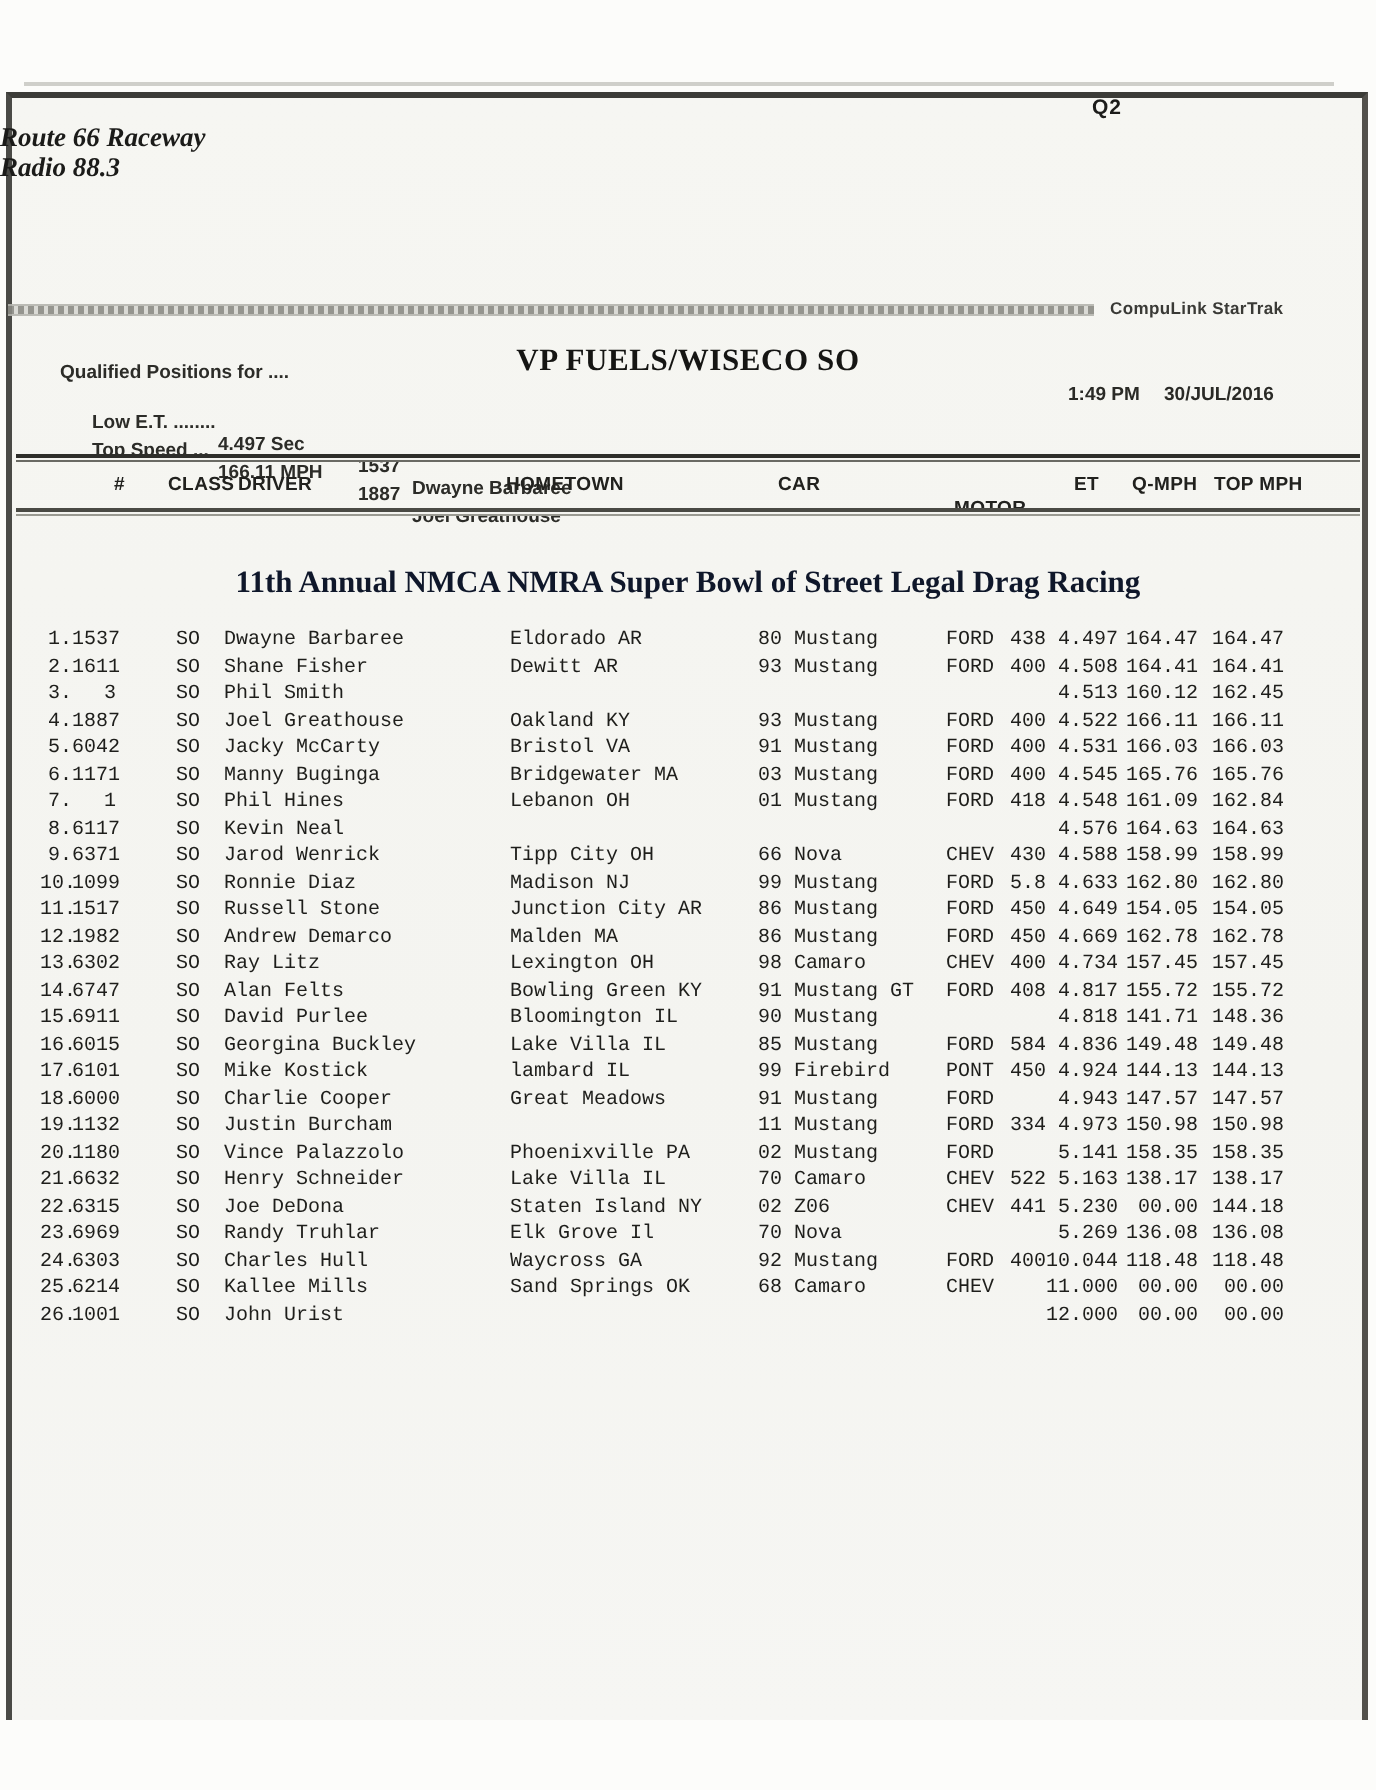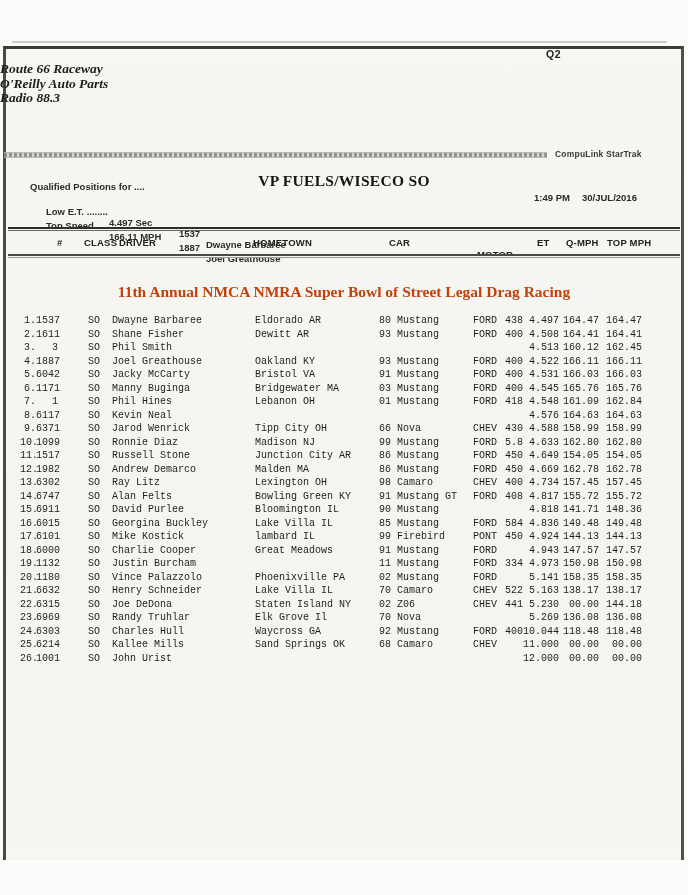--- a/index.html
+++ b/index.html
@@ -67,21 +67,21 @@
   }
   .col-headers span {
     position:absolute; top:237px;
     font-size:9.5px; font-weight:bold; letter-spacing:.2px; color:#21211e;
   }
   .h0{left:57px;} .h1{left:84px;} .h2{left:119px;} .h3{left:253px;} .h4{left:389px;}
   .h5{left:477px;margin-top:12px;} .h6{left:537px;} .h7{left:566px;} .h8{left:607px;}
   .event-title {
     position:absolute; top:283px; left:0; width:688px; text-align:center;
     font-family:"Liberation Serif", serif; font-weight:bold; font-size:15.5px;
-    color:#c2410c;
+    color:#0f172a;
   }
   .rows { position:absolute; top:314px; left:20px; width:622px; }
   .row {
     display:grid;
     grid-template-columns:16px 22px 54px 143px 124px 94px 28px 22px 36px 40px 43px;
     height:13.5px;
     font-family:"Liberation Mono", monospace;
     font-size:10px; line-height:13.5px; color:#1e1e1b;
     white-space:pre; overflow:visible;
   }
@@ -92,21 +92,20 @@
 </head>
 <body>
 
 <div class="scan-edge"></div>
 <div class="paper-frame"></div>
 
 <div class="run-label">Q2</div>
 
 <div class="event-header">
   <div>Route 66 Raceway</div>
-  <div>O'Reilly Auto Parts</div>
   <div>Radio 88.3</div>
 </div>
 
 <div class="dash-band"></div>
 <div class="timing-brand">CompuLink StarTrak</div>
 
 <div class="qual-title">Qualified Positions for ....</div>
 <div class="qual-line q-low">
   <span class="q-label">Low E.T. ........</span>
   <span class="q-value">4.497 Sec</span>

